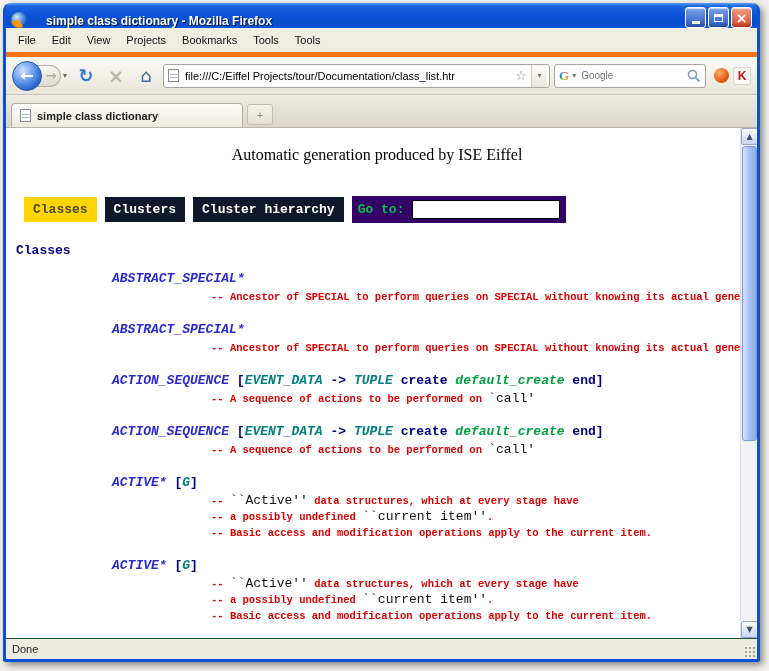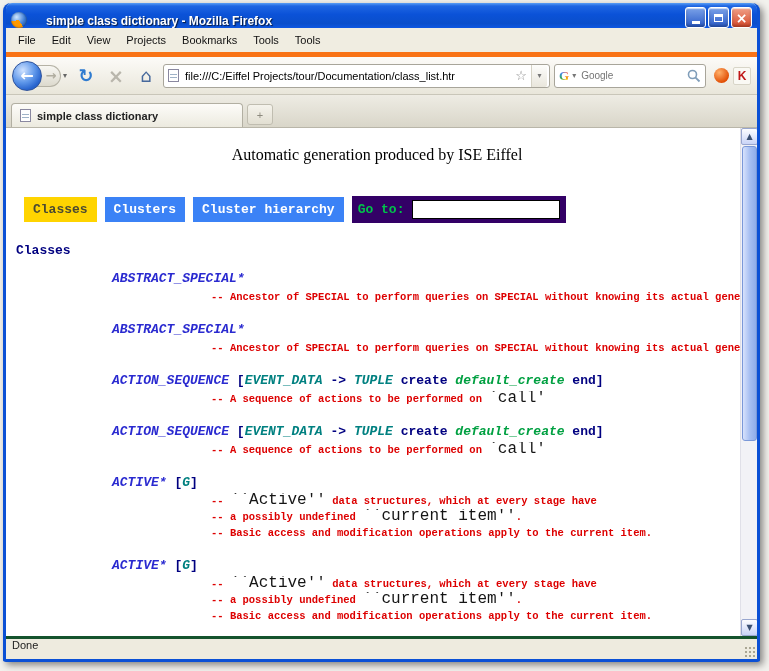--- a/index.html
+++ b/index.html
@@ -132,56 +132,56 @@
     color:#8d8a7e;font-size:11px;
   }
   
   .content{flex:1;position:relative;background:#fff;overflow:hidden;}
   .content-inner{position:absolute;top:0;left:0;right:17px;bottom:0;overflow:hidden;padding:8px 0 0 8px;}
   .page-heading{text-align:center;font-family:Liberation Serif, serif;font-size:16px;color:#000;margin:10px 0 0;font-weight:normal;}
   .pgnav-row{margin:32px 0 0 10px;display:flex;align-items:center;gap:8px;font-family:"Liberation Mono",monospace;}
   .pgnav-buttons{display:flex;gap:8px;}
   .pgbtn{padding:5px 9px;font-size:13px;font-weight:bold;letter-spacing:0;}
   .pgbtn-gold{background:#ffd400;color:#4a4a32;}
-  .pgbtn-green{background:#3b82f6;color:#fff;}
+  .pgbtn-green{background:#0f172a;color:#fff;}
   .goto-box{background:#330066;padding:4px 6px;display:flex;align-items:center;gap:8px;}
   .goto-label{color:#00c24a;font-size:13px;font-weight:bold;}
   .goto-input{
     width:142px;height:17px;border:1px solid #000;background:#fff;font-size:12px;
     font-family:"Liberation Mono",monospace;padding:0 2px;
   }
   .section-title{margin:20px 0 0 2px;color:#000080;font-weight:bold;font-size:13px;font-family:"Liberation Mono",monospace;}
   .class-list{margin-top:12px;font-family:"Liberation Mono",monospace;}
   .entry{margin-bottom:16px;}
   .entry-title{padding-left:67px;font-size:13px;line-height:17px;margin-bottom:2px;white-space:pre;overflow:hidden;}
   .cmt-line{padding-left:197px;line-height:15px;white-space:pre;overflow:hidden;}
   .seg-cls{color:#2a2ad0;font-weight:bold;font-style:italic;margin-left:31px;}
   .seg-gen{color:#008080;font-weight:bold;font-style:italic;}
   .seg-kw{color:#000080;font-weight:bold;}
   .seg-feat{color:#00a041;font-weight:bold;font-style:italic;}
   .seg-cmt{color:#dd0000;font-weight:bold;font-size:10.5px;}
-  .seg-cmtq{color:#151515;font-weight:normal;font-size:16px;}
+  .seg-cmtq{color:#151515;font-weight:normal;font-size:13px;}
   
   .scrollbar{position:absolute;top:0;right:0;bottom:0;width:17px;background:#f2f2f6;border-left:1px solid #e0e0e8;box-sizing:border-box;}
   .sb-btn{
     position:absolute;left:0;width:17px;height:17px;box-sizing:border-box;
     background:linear-gradient(#fdfdff,#c9d4f7);border:1px solid #98a6cf;border-radius:2px;
     color:#3b5073;font-size:8px;display:flex;align-items:center;justify-content:center;
     font-family:"DejaVu Sans",sans-serif;
   }
   .sb-up{top:0;}
   .sb-down{bottom:0;}
   .sb-thumb{
     position:absolute;left:1px;top:18px;height:295px;width:15px;border-radius:3px;box-sizing:border-box;
     background:linear-gradient(90deg,#d7e2fc,#a8c0f2 50%,#8fadea);border:1px solid #7a98d8;
   }
   
   .statusbar{
-    height:20px;flex:0 0 20px;background:#eeebdf;border-top:3px solid #14532d;
-    display:flex;padding:0 6px;font-size:11px;color:#222;position:relative;
+    height:20px;flex:0 0 20px;background:#eeebdf;border-top:1px solid #14532d;
+    display:flex;align-items:center;padding:0 6px;font-size:11px;color:#222;position:relative;
   }
   .resize-grip{
     position:absolute;right:1px;bottom:1px;width:13px;height:13px;
     background-image:radial-gradient(#a9a693 1.2px,transparent 1.3px);
     background-size:4px 4px;background-position:bottom right;
   }
 </style>
 </head>
 <body>
 

